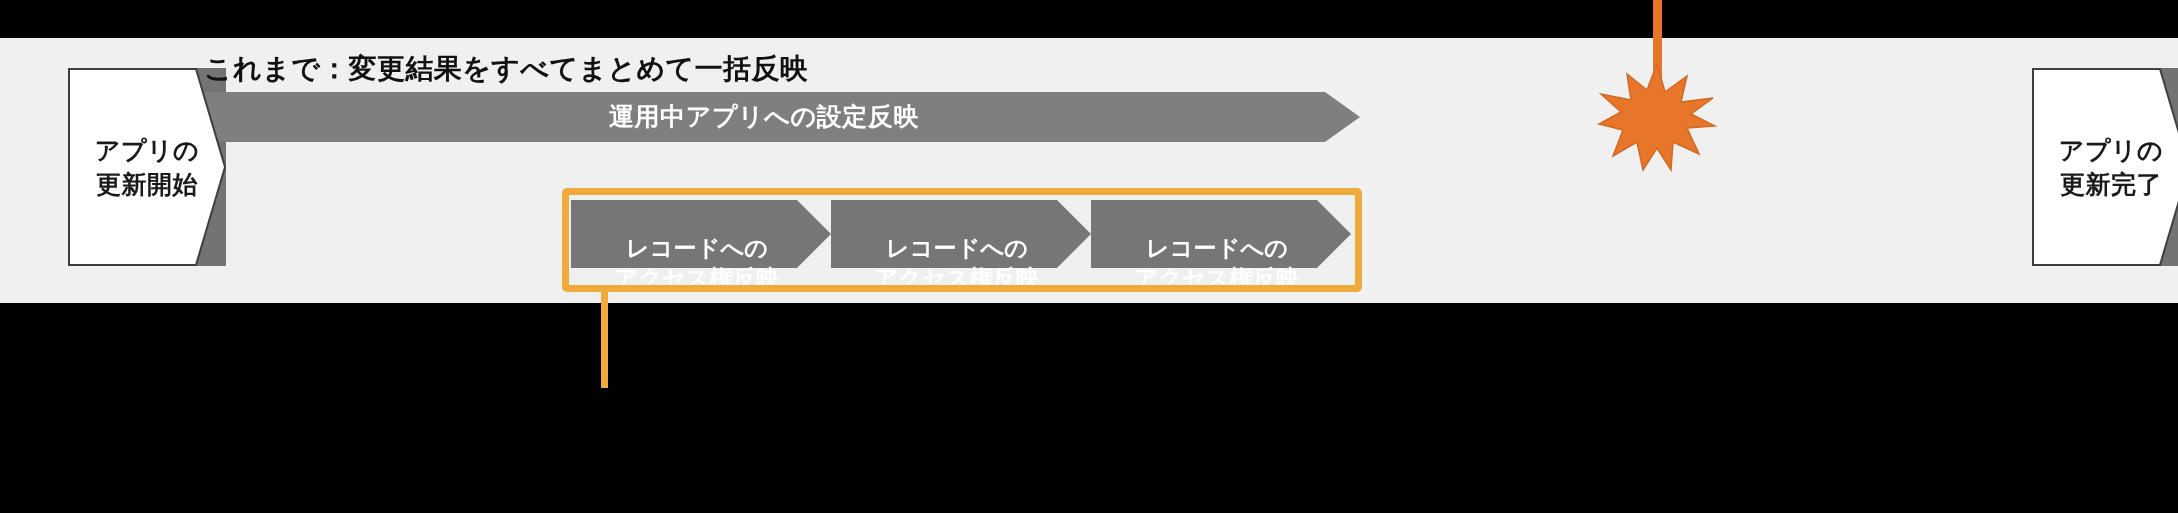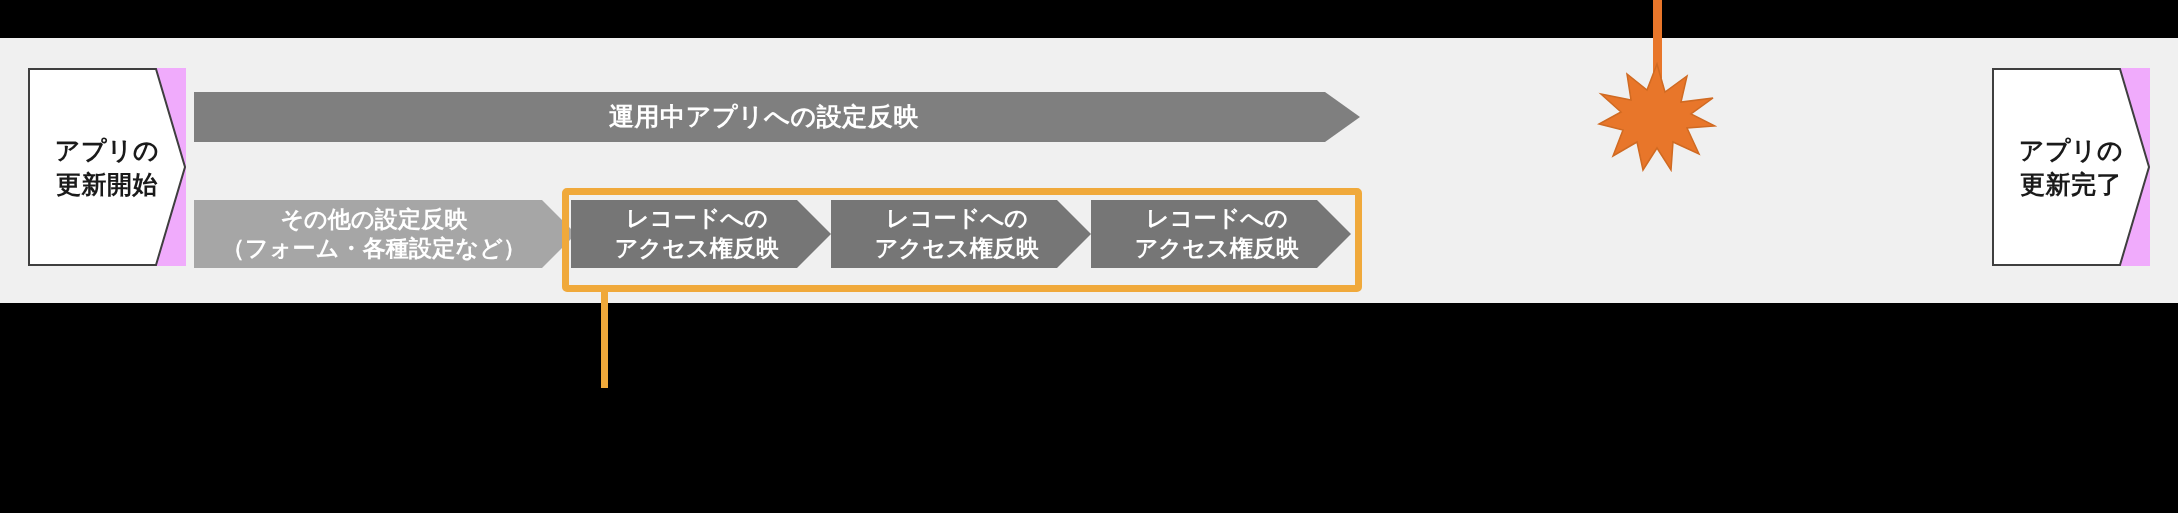--- a/index.html
+++ b/index.html
@@ -13,23 +13,24 @@
 
   
   .panel{
     position:absolute;left:0;top:38px;width:2178px;height:265px;
     background:#f0f0f0;
   }
 
   
   .endcap{
     position:absolute;
-    background:#f0abfc;
+    background:#737373;
     display:flex;align-items:center;justify-content:center;
     box-sizing:border-box;
+    margin-left:40px;
   }
   .endcap .cap-label{
     position:relative;z-index:3;
     font-size:25px;font-weight:bold;color:#1a1a1a;
     line-height:1.38;text-align:center;letter-spacing:.5px;
     white-space:pre-line;
   }
   .endcap svg{position:absolute;left:0;top:0;width:100%;height:100%;z-index:1;}
 
   #endcap-start{left:28px;top:68px;width:158px;height:198px;}
@@ -59,21 +60,21 @@
   #arrow-top .shape-label{font-size:25px;line-height:1.1;letter-spacing:.6px;
      padding-right:26px;box-sizing:border-box;}
 
   
   #chev-other{left:194px;top:200px;width:382px;height:68px;}
   #chev-other .shape-label{font-size:23px;line-height:1.28;letter-spacing:.2px;
      padding-right:22px;box-sizing:border-box;}
 
   .chev-rec{top:200px;width:260px;height:68px;}
   .chev-rec .shape-label{font-size:23px;line-height:1.3;letter-spacing:.2px;
-     padding-right:8px;box-sizing:border-box;}
+     padding-right:8px;box-sizing:border-box;margin-top:30px;}
   #chev-rec-1{left:571px;}
   #chev-rec-2{left:831px;}
   #chev-rec-3{left:1091px;}
 
   
   #callout-box{
     position:absolute;left:562px;top:188px;width:800px;height:104px;
     border:7px solid #f0a93b;border-radius:5px;box-sizing:border-box;
     background:transparent;
   }
@@ -101,36 +102,30 @@
   <div class="panel"></div>
 
   <div class="endcap" id="endcap-start">
     <svg viewBox="0 0 158 198" preserveAspectRatio="none">
       <path d="M1,1 L128,1 L157,99 L128,197 L1,197 Z" fill="#ffffff" stroke="#3f3f3f" stroke-width="2"></path>
     </svg>
     <div class="cap-label">アプリの
 更新開始</div>
   </div>
 
+  <div class="heading" id="heading-before">これまで：変更結果をすべてまとめて一括反映</div>
 
   <div class="flowshape" id="arrow-top">
     <svg viewBox="0 0 1166 56" preserveAspectRatio="none">
       <path d="M0,0 L1131,0 L1166,28 L1131,56 L0,56 Z" fill="#7f7f7f"></path>
     </svg>
     <div class="shape-label">運用中アプリへの設定反映</div>
   </div>
 
 
-  <div class="flowshape" id="chev-other">
-    <svg viewBox="0 0 382 68" preserveAspectRatio="none">
-      <path d="M0,0 L348,0 L382,34 L348,68 L0,68 Z" fill="#a6a6a6"></path>
-    </svg>
-    <div class="shape-label">その他の設定反映
-（フォーム・各種設定など）</div>
-  </div>
 
   <div class="flowshape chev-rec" id="chev-rec-1">
     <svg viewBox="0 0 260 68" preserveAspectRatio="none">
       <path d="M0,0 L226,0 L260,34 L226,68 L0,68 Z" fill="#767676"></path>
     </svg>
     <div class="shape-label">レコードへの
 アクセス権反映</div>
   </div>
 
   <div class="flowshape chev-rec" id="chev-rec-2">

